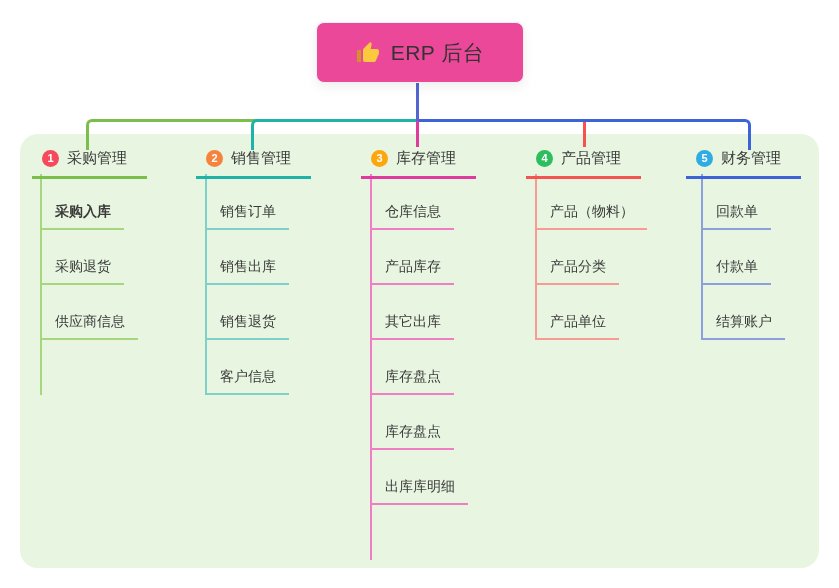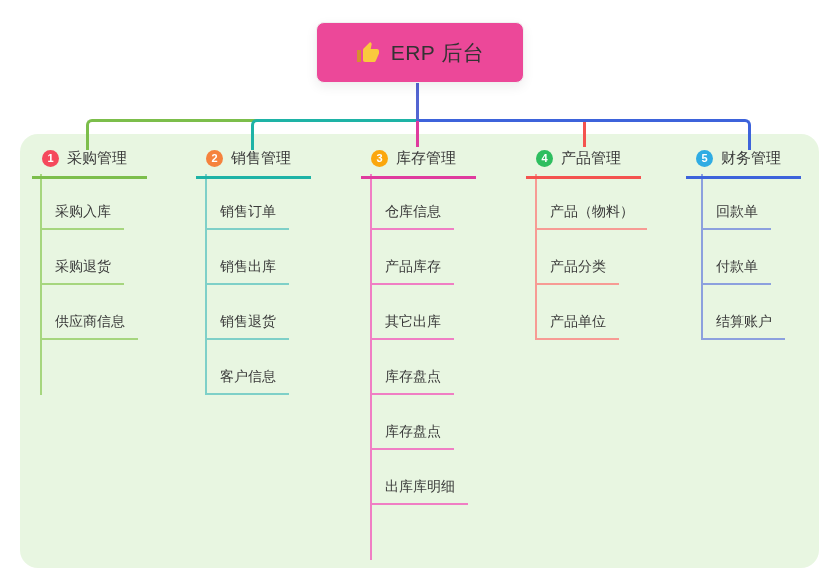--- a/index.html
+++ b/index.html
@@ -60,21 +60,21 @@
     <span>ERP 后台</span>
   </div>
 
   <div id="branches">
       <div class="branch-header" style="left: 32px; top: 147px; border-bottom: 3px solid rgb(124, 190, 75);">
         <div class="badge" style="background: rgb(245, 73, 92);">1</div>
         <div>采购管理</div>
       </div>
       <div class="child-col" style="left: 40px; top: 175px;">
         <div class="child-row">
-          <div class="child-label" style="border-bottom: 2px solid rgb(166, 214, 126);">采购入库</div>
+          <div class="child-label" style="border-bottom: 2px solid rgb(166, 214, 126); font-weight: bold;">采购入库</div>
         </div>
         <div class="child-row">
           <div class="child-label" style="border-bottom: 2px solid rgb(166, 214, 126);">采购退货</div>
         </div>
         <div class="child-row">
           <div class="child-label" style="border-bottom: 2px solid rgb(166, 214, 126);">供应商信息</div>
         </div>
       </div>
       <div class="branch-header" style="left: 196px; top: 147px; border-bottom: 3px solid rgb(30, 179, 166);">
         <div class="badge" style="background: rgb(245, 130, 61);">2</div>

